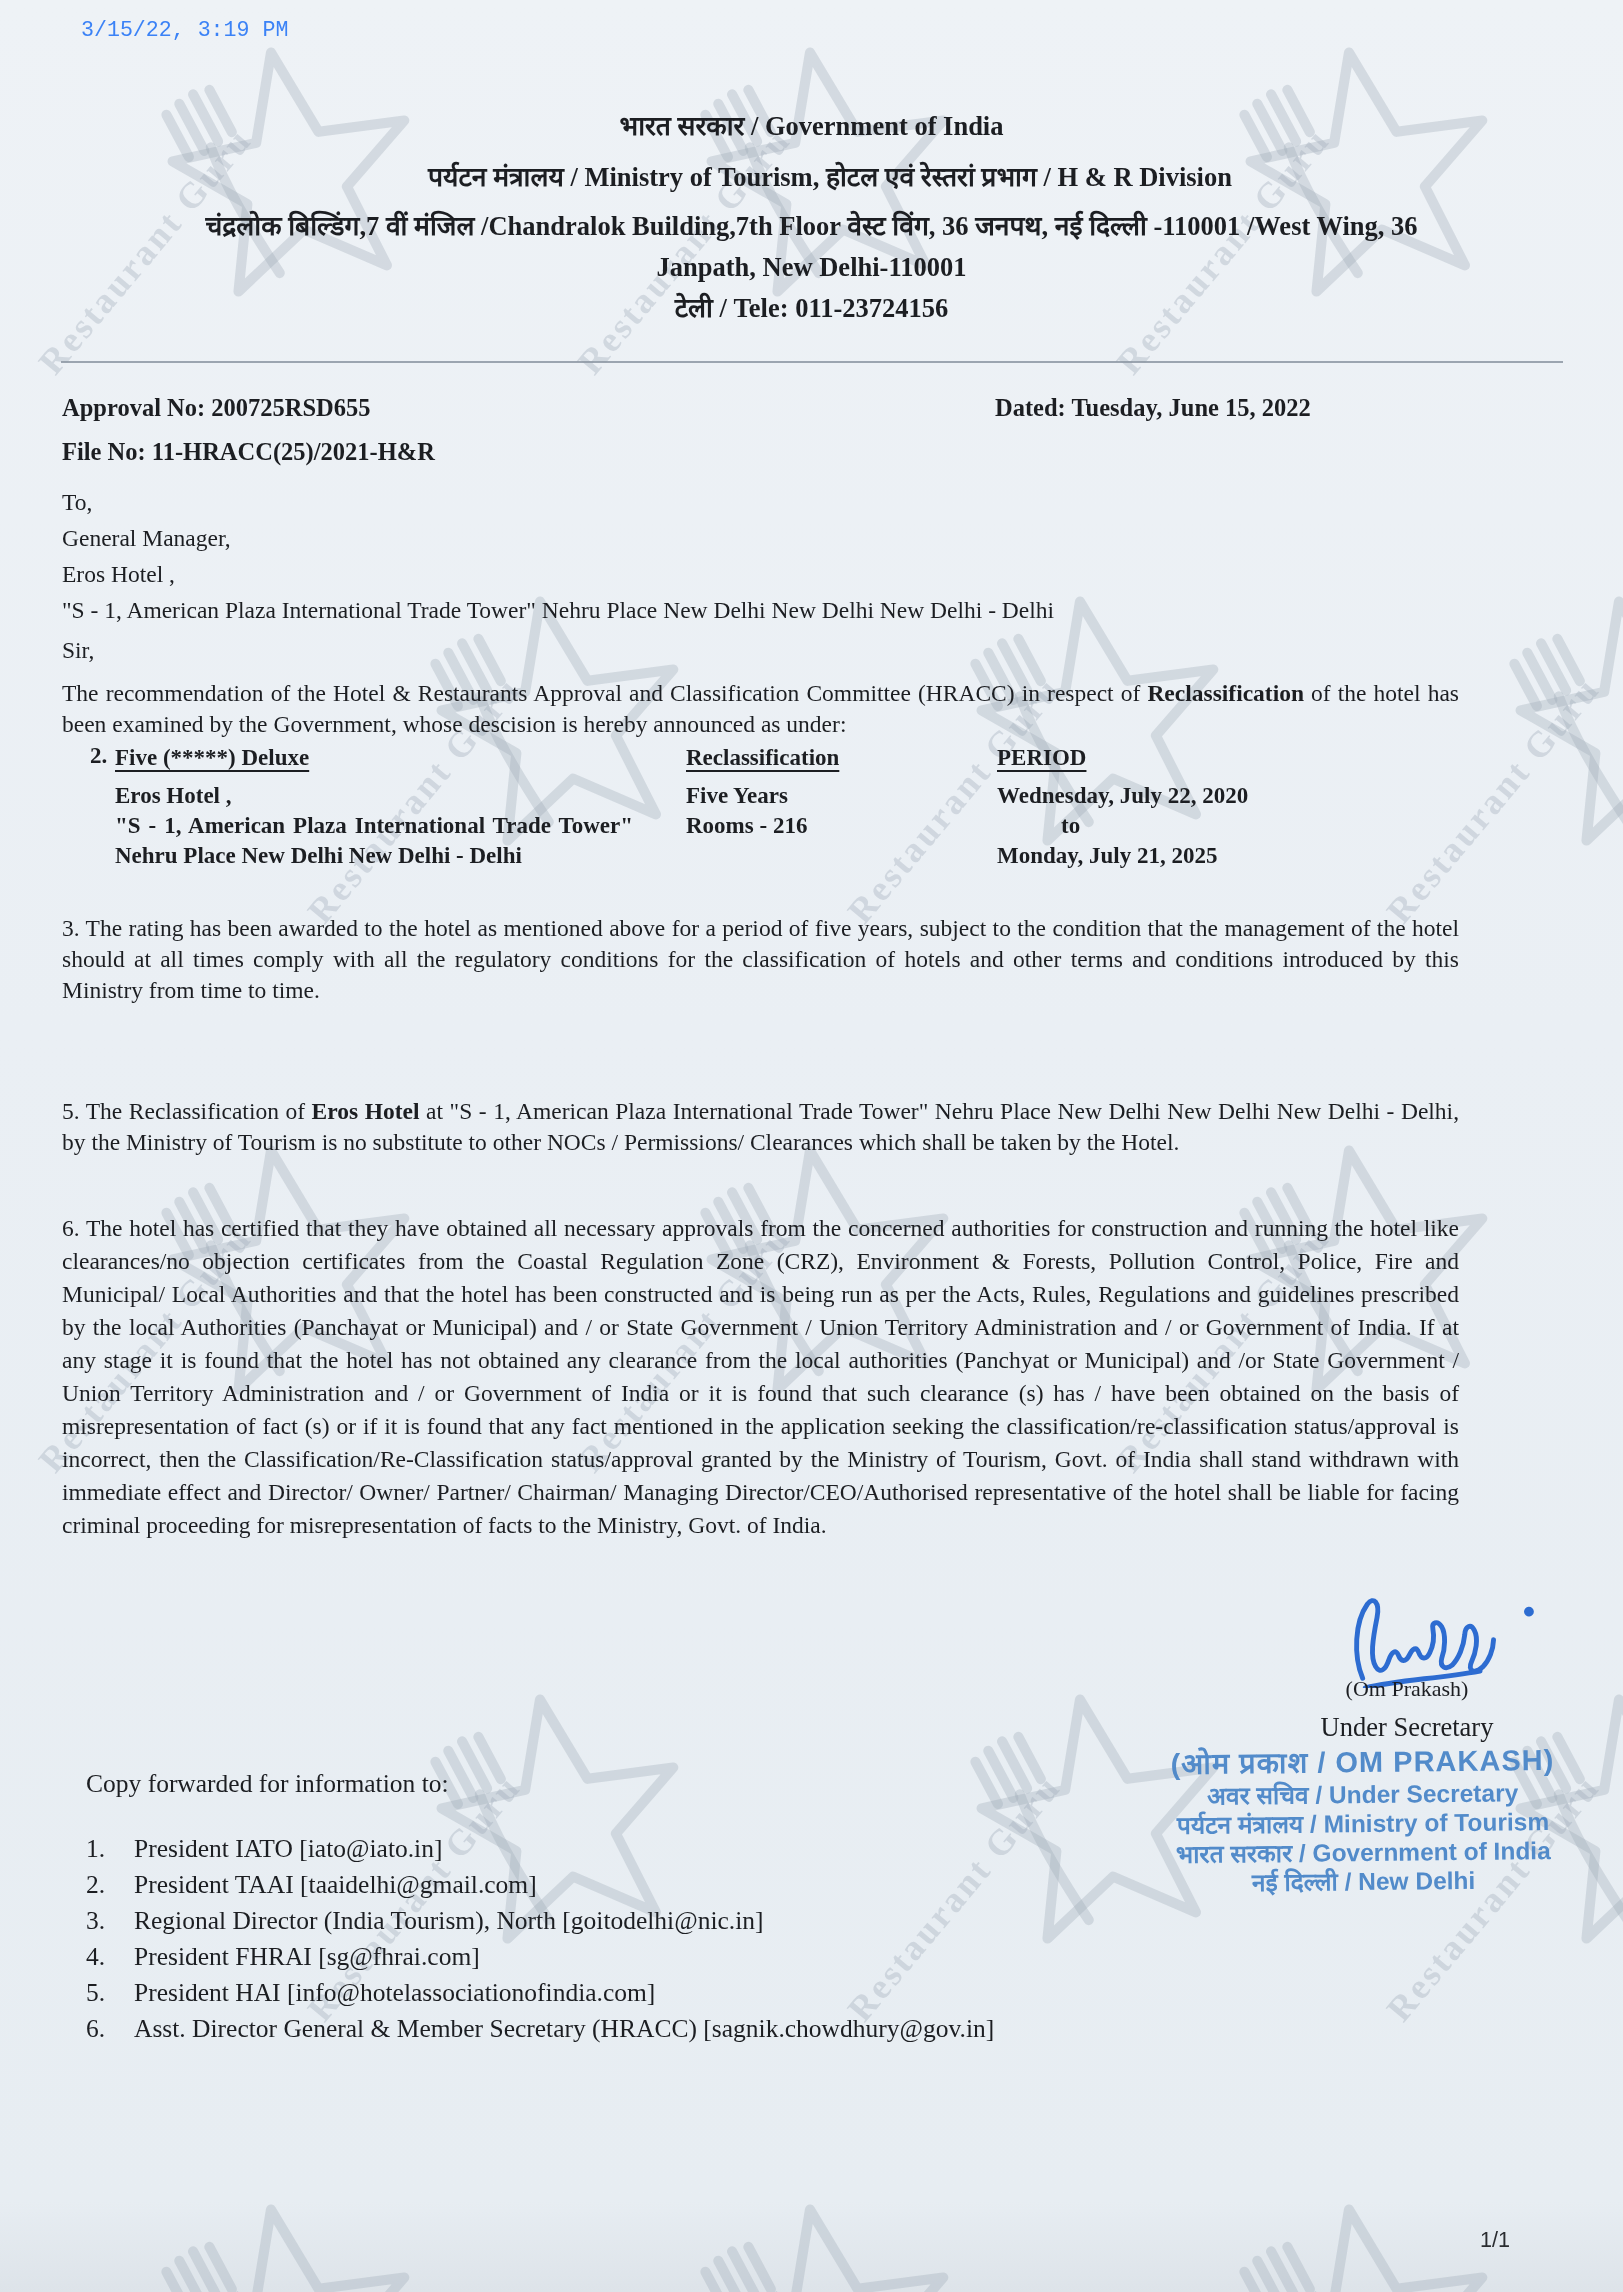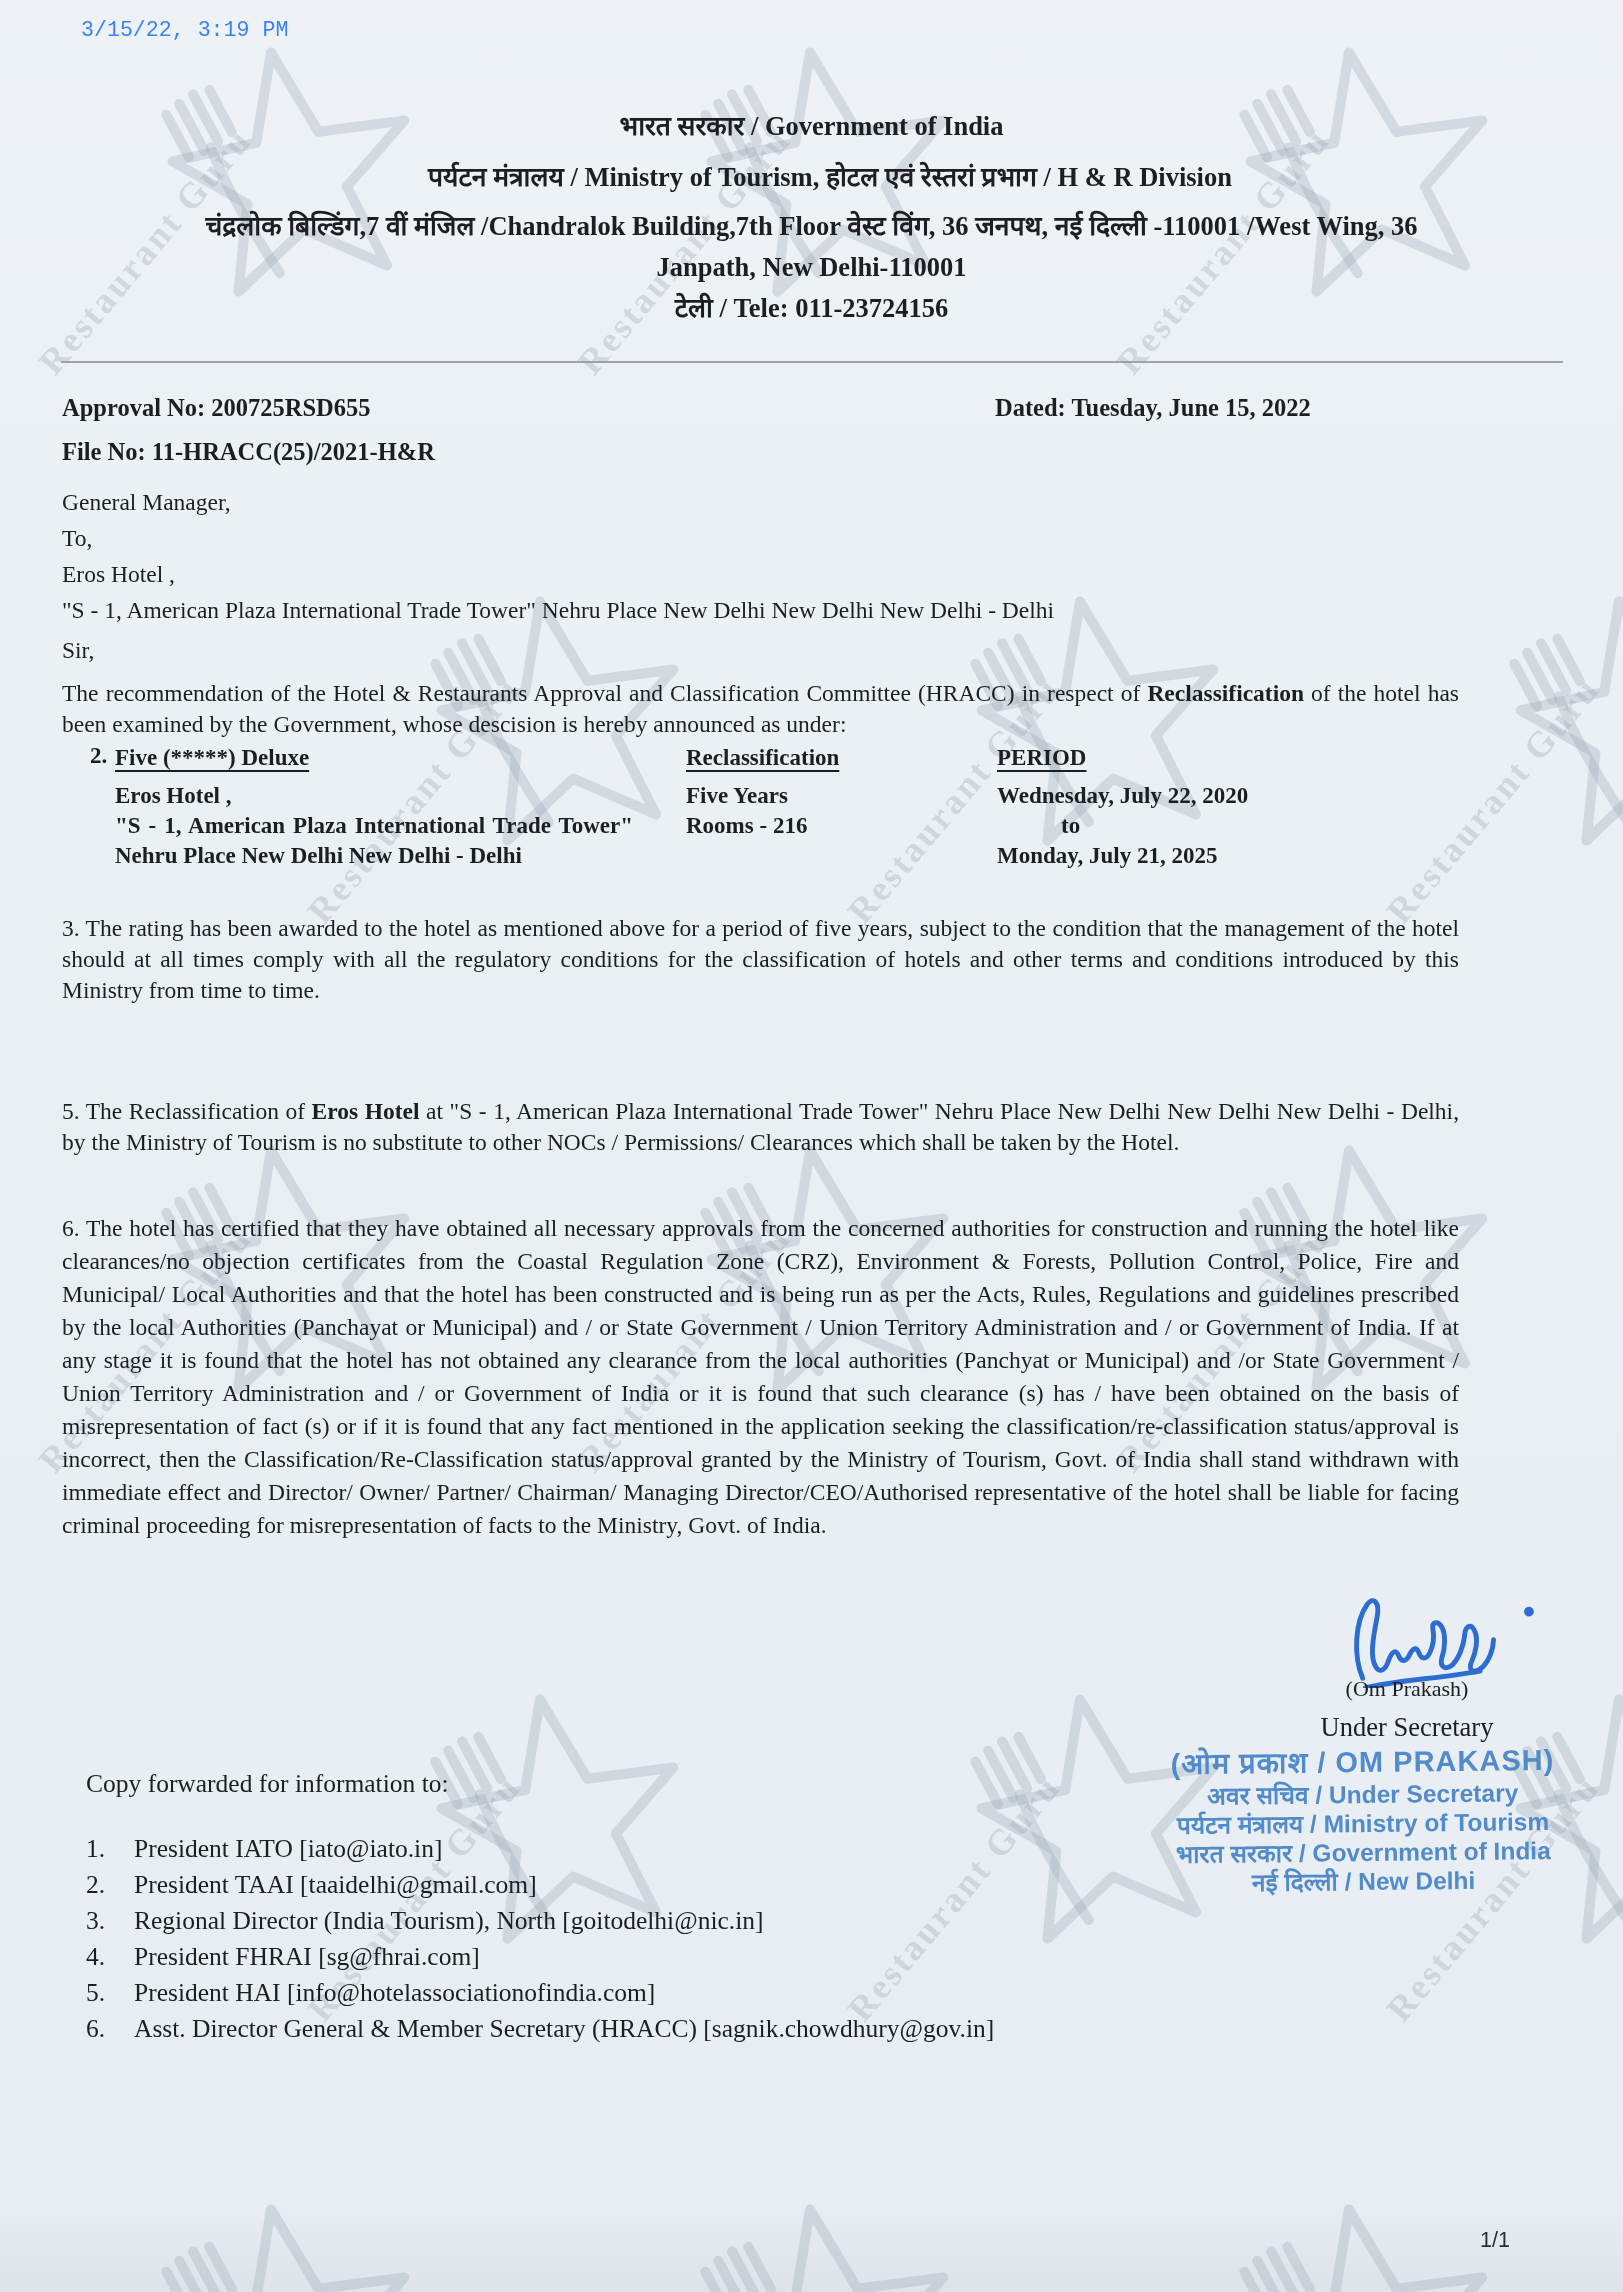--- a/index.html
+++ b/index.html
@@ -272,22 +272,22 @@
     <div>टेली / Tele: 011-23724156</div>
   </header>
 
   <div class="abs divider"></div>
 
   <div class="abs meta" style="left:62px;top:394px;">Approval No: 200725RSD655</div>
   <div class="abs meta" style="left:995px;top:394px;">Dated: Tuesday, June 15, 2022</div>
   <div class="abs meta" style="left:62px;top:438px;">File No: 11-HRACC(25)/2021-H&amp;R</div>
 
   <div class="abs addr">
+    <div>To,</div>
     <div>General Manager,</div>
-    <div>To,</div>
     <div>Eros Hotel ,</div>
     <div>"S - 1, American Plaza International Trade Tower" Nehru Place New Delhi New Delhi New Delhi - Delhi</div>
   </div>
 
   <div class="abs salutation">Sir,</div>
 
   <p class="abs para" style="top:678px;"><span>The recommendation of the Hotel &amp; Restaurants Approval and Classification Committee (HRACC) in respect of </span><b>Reclassification</b><span> of the hotel has been examined by the Government, whose descision is hereby announced as under:</span></p>
 
   <div class="abs ctable">
     <div class="rowno">2.</div>

